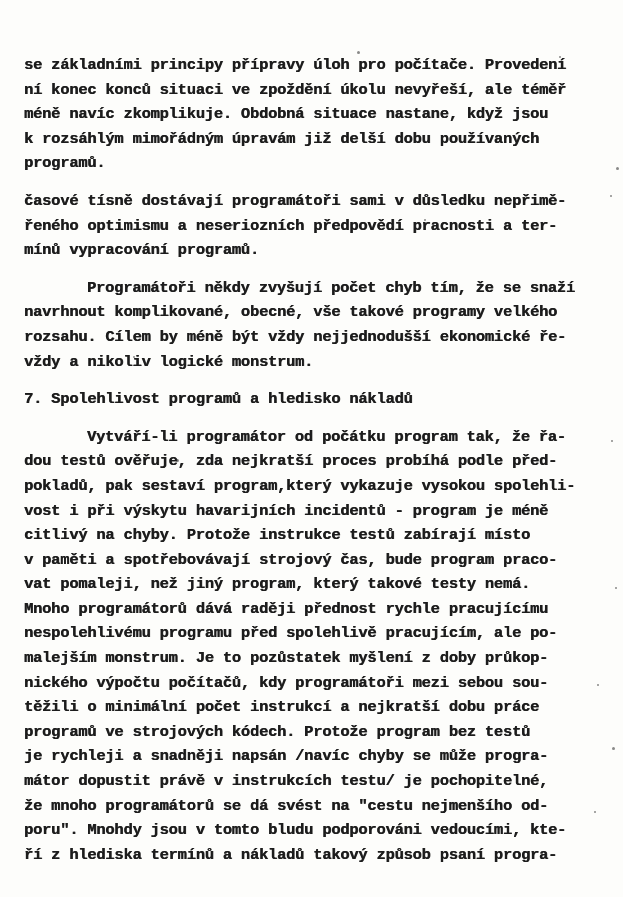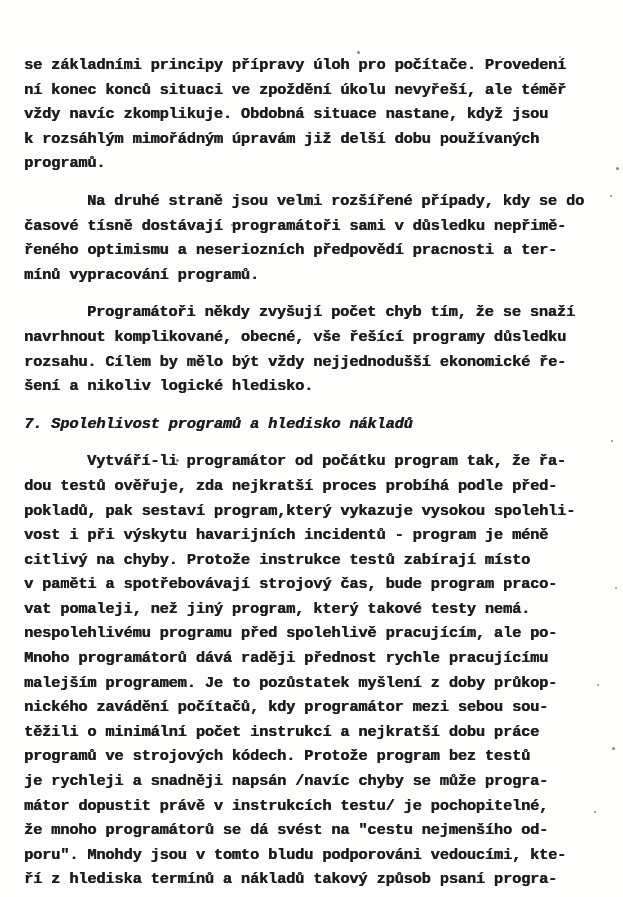--- a/index.html
+++ b/index.html
@@ -34,21 +34,20 @@
     color: #1c1c1c;
     text-shadow: 0.45px 0 0 rgba(25,25,25,0.8), 0 0.3px 0 rgba(25,25,25,0.35);
   }
   .para {
     margin: 0 0 13px 0;
   }
   .para:last-child { margin-bottom: 0; }
   .heading {
     margin-top: 2px;
     margin-bottom: 13px;
-    font-style: italic;
   }
   .line {
     height: 24.6px;
     line-height: 24.6px;
     white-space: pre;
   }
   .line.indent {
     padding-left: 63px;
   }
   
@@ -60,51 +59,50 @@
   }
 </style>
 </head>
 <body>
 
 <div class="page">
   <div class="doc-body">
       <div class="para">
         <div class="line">se základními principy přípravy úloh pro počítače. Provedení</div>
         <div class="line">ní konec konců situaci ve zpoždění úkolu nevyřeší, ale téměř</div>
-        <div class="line">vždy navíc zkomplikuje. Obdobná situace nastane, když jsou</div>
+        <div class="line">méně navíc zkomplikuje. Obdobná situace nastane, když jsou</div>
         <div class="line">k rozsáhlým mimořádným úpravám již delší dobu používaných</div>
         <div class="line">programů.</div>
       </div>
       <div class="para">
-        <div class="line indent">Na druhé straně jsou velmi rozšířené případy, kdy se do</div>
         <div class="line">časové tísně dostávají programátoři sami v důsledku nepřimě-</div>
         <div class="line">řeného optimismu a neseriozních předpovědí pracnosti a ter-</div>
         <div class="line">mínů vypracování programů.</div>
       </div>
       <div class="para">
         <div class="line indent">Programátoři někdy zvyšují počet chyb tím, že se snaží</div>
-        <div class="line">navrhnout komplikované, obecné, vše řešící programy důsledku</div>
-        <div class="line">rozsahu. Cílem by mělo být vždy nejjednodušší ekonomické ře-</div>
-        <div class="line">šení a nikoliv logické hledisko.</div>
+        <div class="line">navrhnout komplikované, obecné, vše takové programy velkého</div>
+        <div class="line">rozsahu. Cílem by méně být vždy nejjednodušší ekonomické ře-</div>
+        <div class="line">vždy a nikoliv logické monstrum.</div>
       </div>
       <div class="para heading">
         <div class="line">7. Spolehlivost programů a hledisko nákladů</div>
       </div>
       <div class="para">
         <div class="line indent">Vytváří-li programátor od počátku program tak, že řa-</div>
         <div class="line">dou testů ověřuje, zda nejkratší proces probíhá podle před-</div>
         <div class="line">pokladů, pak sestaví program,který vykazuje vysokou spolehli-</div>
         <div class="line">vost i při výskytu havarijních incidentů - program je méně</div>
         <div class="line">citlivý na chyby. Protože instrukce testů zabírají místo</div>
         <div class="line">v paměti a spotřebovávají strojový čas, bude program praco-</div>
         <div class="line">vat pomaleji, než jiný program, který takové testy nemá.</div>
+        <div class="line">Mnoho programátorů dává raději přednost rychle pracujícímu</div>
         <div class="line">nespolehlivému programu před spolehlivě pracujícím, ale po-</div>
-        <div class="line">Mnoho programátorů dává raději přednost rychle pracujícímu</div>
-        <div class="line">malejším programem. Je to pozůstatek myšlení z doby průkop-</div>
-        <div class="line">nického zavádění počítačů, kdy programátor mezi sebou sou-</div>
+        <div class="line">malejším monstrum. Je to pozůstatek myšlení z doby průkop-</div>
+        <div class="line">nického výpočtu počítačů, kdy programátoři mezi sebou sou-</div>
         <div class="line">těžili o minimální počet instrukcí a nejkratší dobu práce</div>
         <div class="line">programů ve strojových kódech. Protože program bez testů</div>
         <div class="line">je rychleji a snadněji napsán /navíc chyby se může progra-</div>
         <div class="line">mátor dopustit právě v instrukcích testu/ je pochopitelné,</div>
         <div class="line">že mnoho programátorů se dá svést na "cestu nejmenšího od-</div>
         <div class="line">poru". Mnohdy jsou v tomto bludu podporováni vedoucími, kte-</div>
         <div class="line">ří z hlediska termínů a nákladů takový způsob psaní progra-</div>
       </div>
     </div>
 

